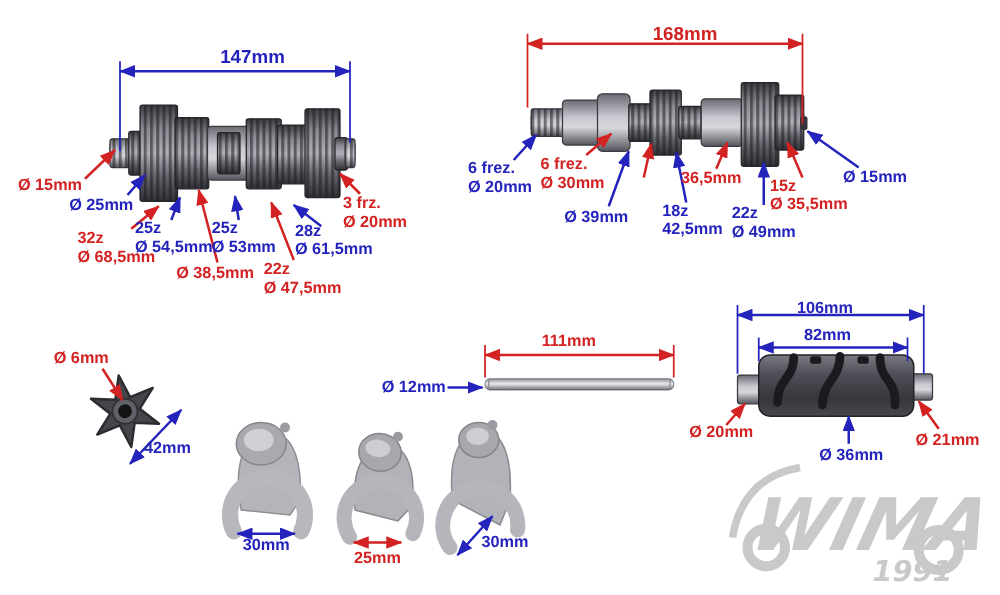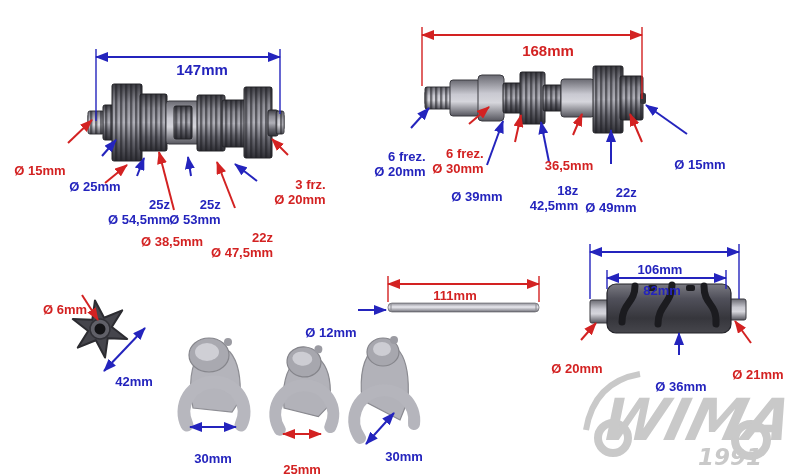--- a/index.html
+++ b/index.html
@@ -1,20 +1,20 @@
 <!DOCTYPE html>
 <html style="--red: #d32222; --blue: #2424bd; --grey: #c9c9c9;"><head>
 <meta charset="utf-8">
 <style>
   html,body{margin:0;padding:0;background:#fff;}
   .canvas{position:relative;width:800px;height:476px;background:#ffffff;overflow:hidden;
           font-family:"Liberation Sans",sans-serif;}
   .gfx{position:absolute;left:0;top:0;z-index:1;}
   .lbl{position:absolute;transform:translate(-50%,-50%);font:bold 13px "Liberation Sans",sans-serif;
-       line-height:1.12;text-align:right;white-space:nowrap;z-index:3;margin-top:23px;}
+       line-height:1.12;text-align:left;white-space:nowrap;z-index:3;}
   .lbl.dim{font-size:15px;}
   .r{color:var(--red,#d32222);}
   .b{color:var(--blue,#2424bd);}
   
   .sb{stroke:var(--blue,#2424bd);stroke-width:2;fill:none;}
   .sr{stroke:var(--red,#d32222);stroke-width:2;fill:none;}
   .xb{stroke:var(--blue,#2424bd);stroke-width:1.4;fill:none;}
   .xr{stroke:var(--red,#d32222);stroke-width:1.4;fill:none;}
   .fb{fill:var(--blue,#2424bd);}
   .fr{fill:var(--red,#d32222);}
@@ -221,38 +221,46 @@
       <line x1="751" y1="343" x2="735" y2="321" class="sr" marker-end="url(#mr)"></line>
     </g>
   </svg>
 
   <div class="lbl b dim" style="left:202px;top:47px">
       <div>147mm</div>
     </div>
   <div class="lbl r" style="left:40px;top:148px">
       <div>Ø 15mm</div>
     </div>
-  <div class="lbl b" style="left:95px;top:164px">
+  <div class="lbl b" style="left:81px;top:164px">
       <div>Ø 25mm</div>
+    </div>
+  <div class="lbl r" style="left:93px;top:198px">
+      <div>32z</div>
+      <div>Ø 68,5mm</div>
     </div>
   <div class="lbl b" style="left:139px;top:190px">
       <div>25z</div>
       <div>Ø 54,5mm</div>
     </div>
   <div class="lbl r" style="left:172px;top:219px">
       <div>Ø 38,5mm</div>
     </div>
   <div class="lbl b" style="left:195px;top:190px">
       <div>25z</div>
       <div>Ø 53mm</div>
     </div>
   <div class="lbl r" style="left:242px;top:223px">
       <div>22z</div>
       <div>Ø 47,5mm</div>
     </div>
+  <div class="lbl b" style="left:267px;top:192px">
+      <div>28z</div>
+      <div>Ø 61,5mm</div>
+    </div>
   <div class="lbl r" style="left:300px;top:170px">
       <div>3 frz.</div>
       <div>Ø 20mm</div>
     </div>
 
   <div class="lbl r dim" style="left:548px;top:28px">
       <div>168mm</div>
     </div>
   <div class="lbl b" style="left:400px;top:142px">
       <div>6 frez.</div>
@@ -269,20 +277,24 @@
       <div>18z</div>
       <div>42,5mm</div>
     </div>
   <div class="lbl r" style="left:569px;top:143px">
       <div>36,5mm</div>
     </div>
   <div class="lbl b" style="left:611px;top:178px">
       <div>22z</div>
       <div>Ø 49mm</div>
     </div>
+  <div class="lbl r" style="left:647px;top:156px">
+      <div>15z</div>
+      <div>Ø 35,5mm</div>
+    </div>
   <div class="lbl b" style="left:700px;top:142px">
       <div>Ø 15mm</div>
     </div>
 
   <div class="lbl r" style="left:455px;top:273px">
       <div>111mm</div>
     </div>
   <div class="lbl b" style="left:331px;top:310px">
       <div>Ø 12mm</div>
     </div>

